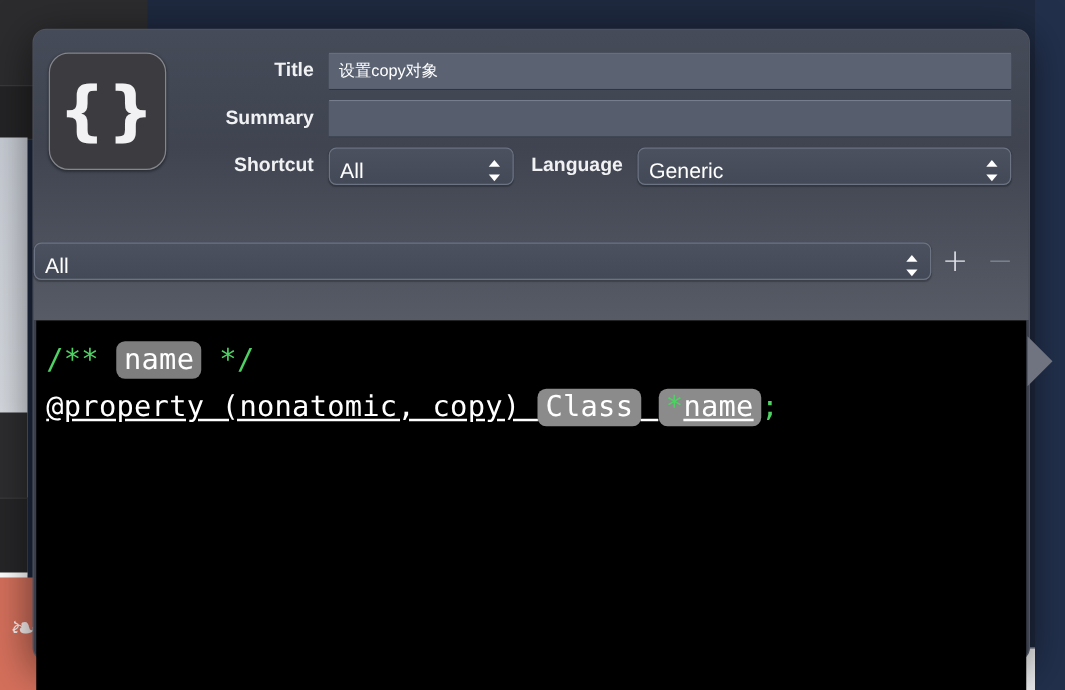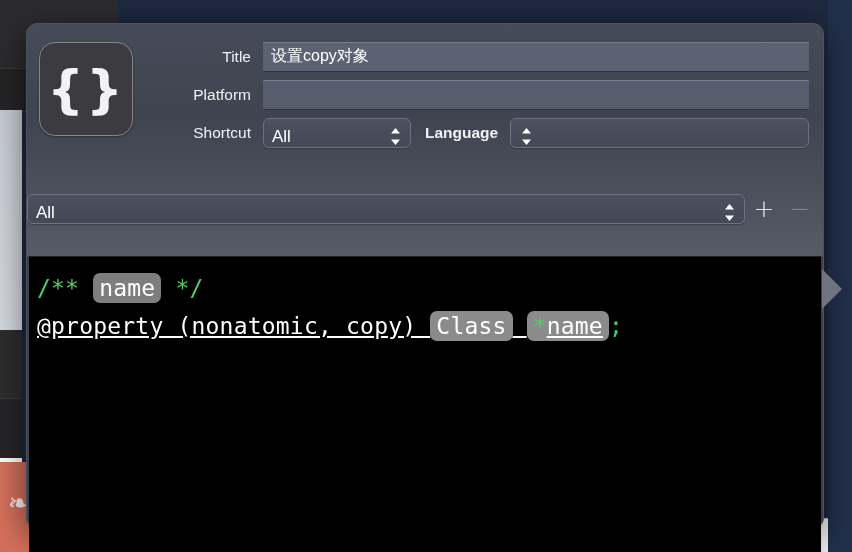--- a/index.html
+++ b/index.html
@@ -175,34 +175,34 @@
     align-items: center;
     margin-bottom: 7px;
     height: 31px;
   }
   .row-label {
     width: 236px;
     text-align: right;
     padding-right: 12px;
     color: #f0f1f3;
     font-size: 15.5px;
-    font-weight: 400;
+    font-weight: 700;
     white-space: nowrap;
     box-sizing: border-box;
   }
   .text-field {
     flex: 1;
     height: 30px;
     margin-right: 14px;
     background: #5b6373;
     border: none;
     border-top: 1px solid #767e8d;
     border-bottom: 1px solid #2f3540;
     color: #ffffff;
-    font-size: 16px;
+    font-size: 13px;
     font-family: "Liberation Sans", sans-serif;
     padding: 0 8px;
     box-sizing: border-box;
     outline: none;
     border-radius: 1px;
   }
   .text-field.summary { background: #565e6d; }
 
   .popup-btn {
     position: relative;
@@ -319,37 +319,38 @@
     </div>
 
     <div class="form">
 
       <div class="row">
         <div class="row-label">Title</div>
         <input class="text-field" type="text" value="设置copy对象" style="">
       </div>
 
       <div class="row">
-        <div class="row-label">Platform</div>
+        <div class="row-label">Summary</div>
         <input class="text-field summary" type="text" value="" style="">
       </div>
 
       <div class="row">
         <div class="row-label">Shortcut</div>
         <div class="popup-btn platform-btn">
           <span class="val">All</span>
           <span class="stepper">
             <svg width="13" height="19" viewBox="0 0 13 19">
               <path d="M6.5 1 L11 6.4 L2 6.4 Z" fill="#ffffff"></path>
               <path d="M6.5 18 L11 12.6 L2 12.6 Z" fill="#ffffff"></path>
             </svg>
           </span>
         </div>
         <div class="inline-label">Language</div>
         <div class="popup-btn language-btn">
+          <span class="val">Generic</span>
           <span class="stepper">
             <svg width="13" height="19" viewBox="0 0 13 19">
               <path d="M6.5 1 L11 6.4 L2 6.4 Z" fill="#ffffff"></path>
               <path d="M6.5 18 L11 12.6 L2 12.6 Z" fill="#ffffff"></path>
             </svg>
           </span>
         </div>
       </div>
 
       <div class="row">

